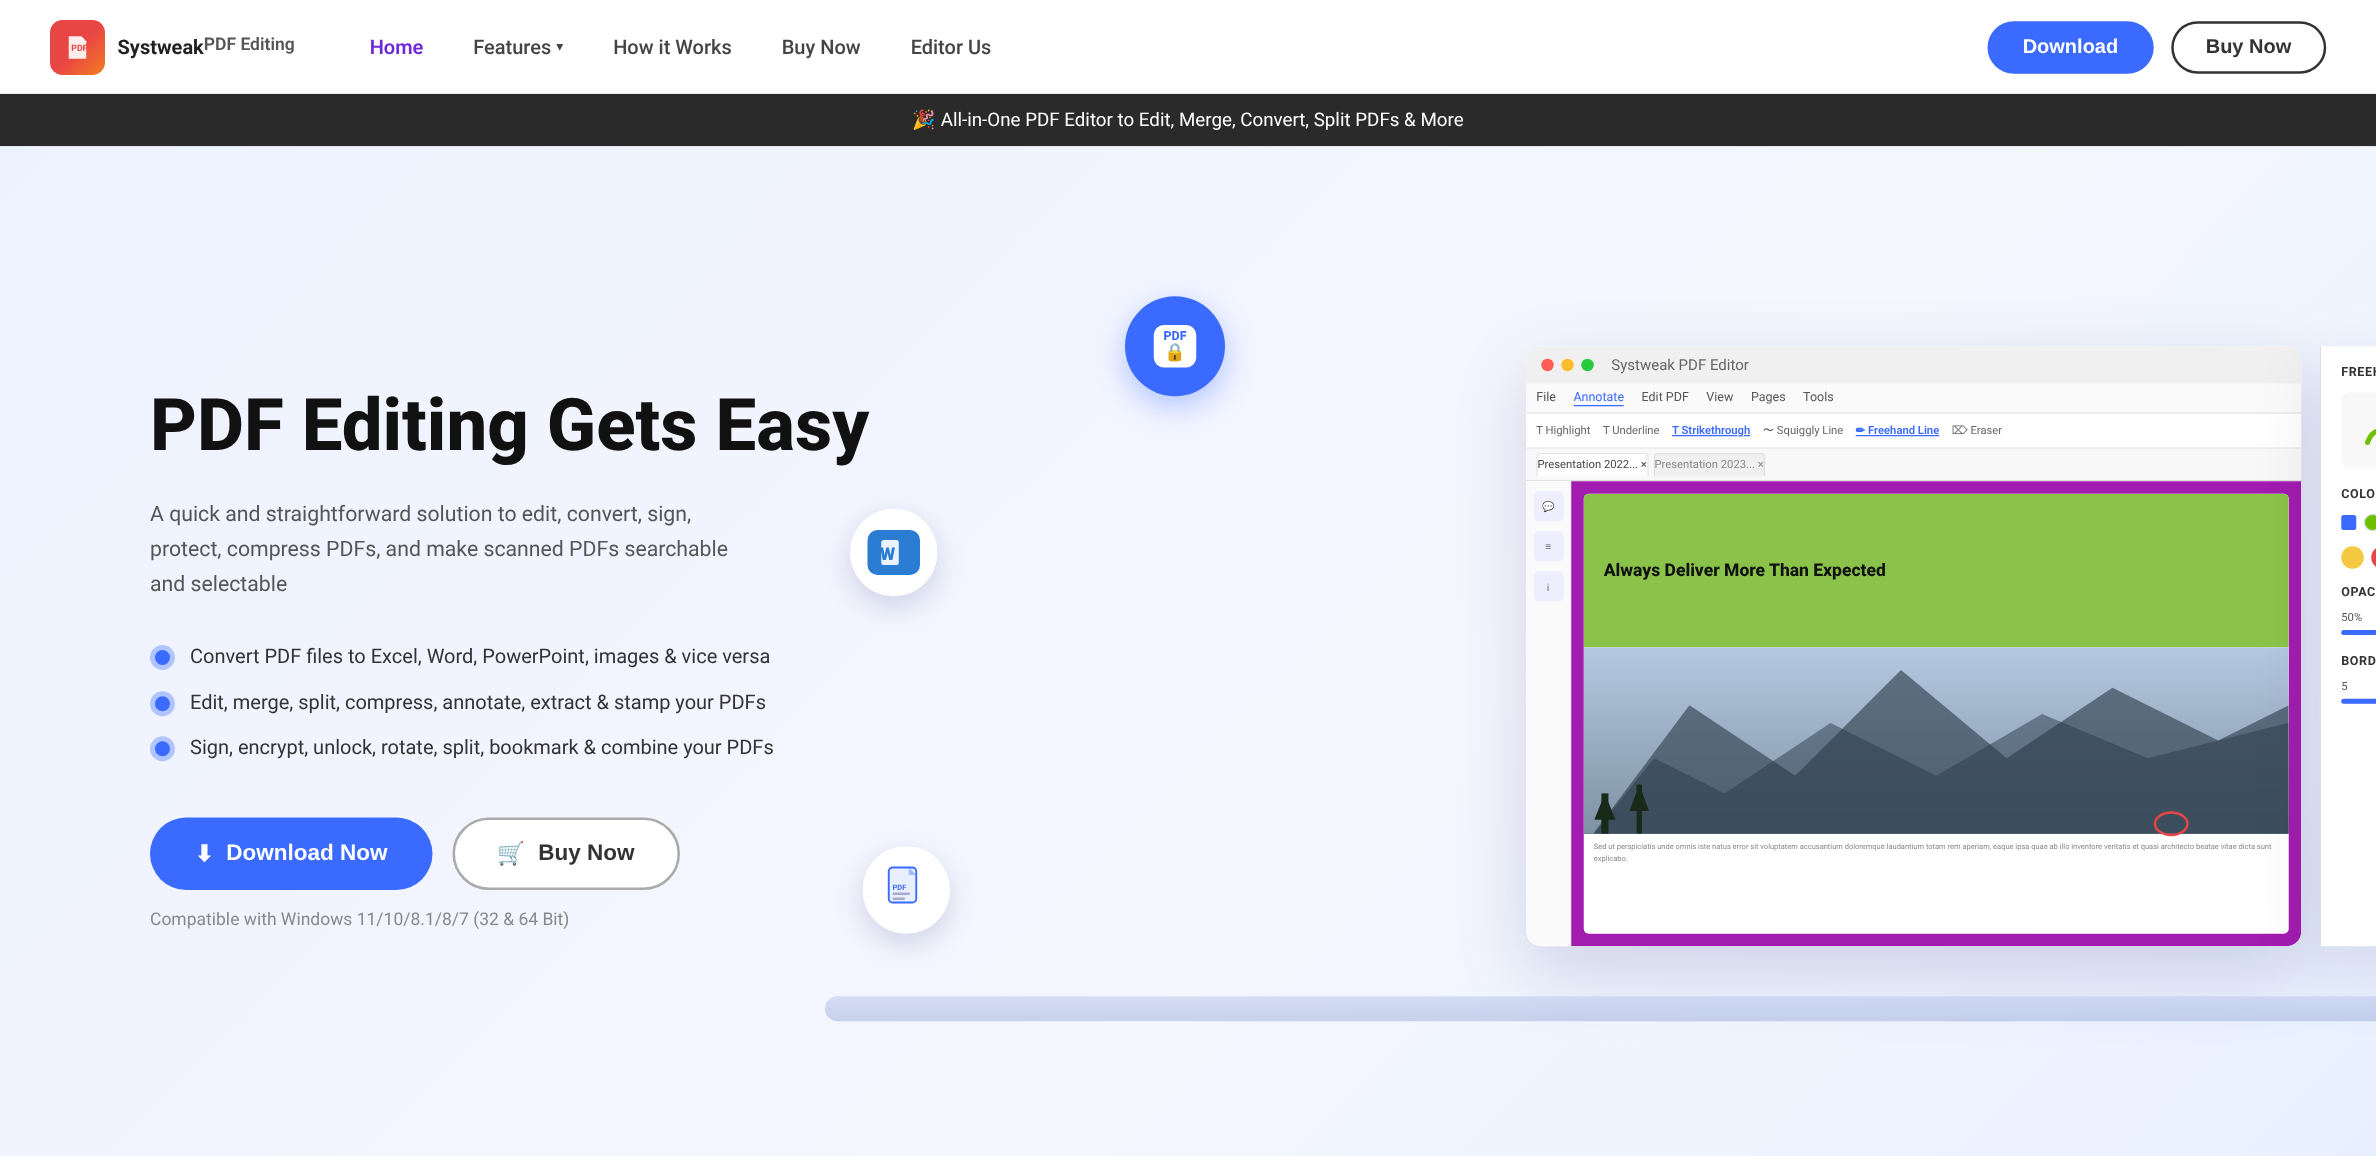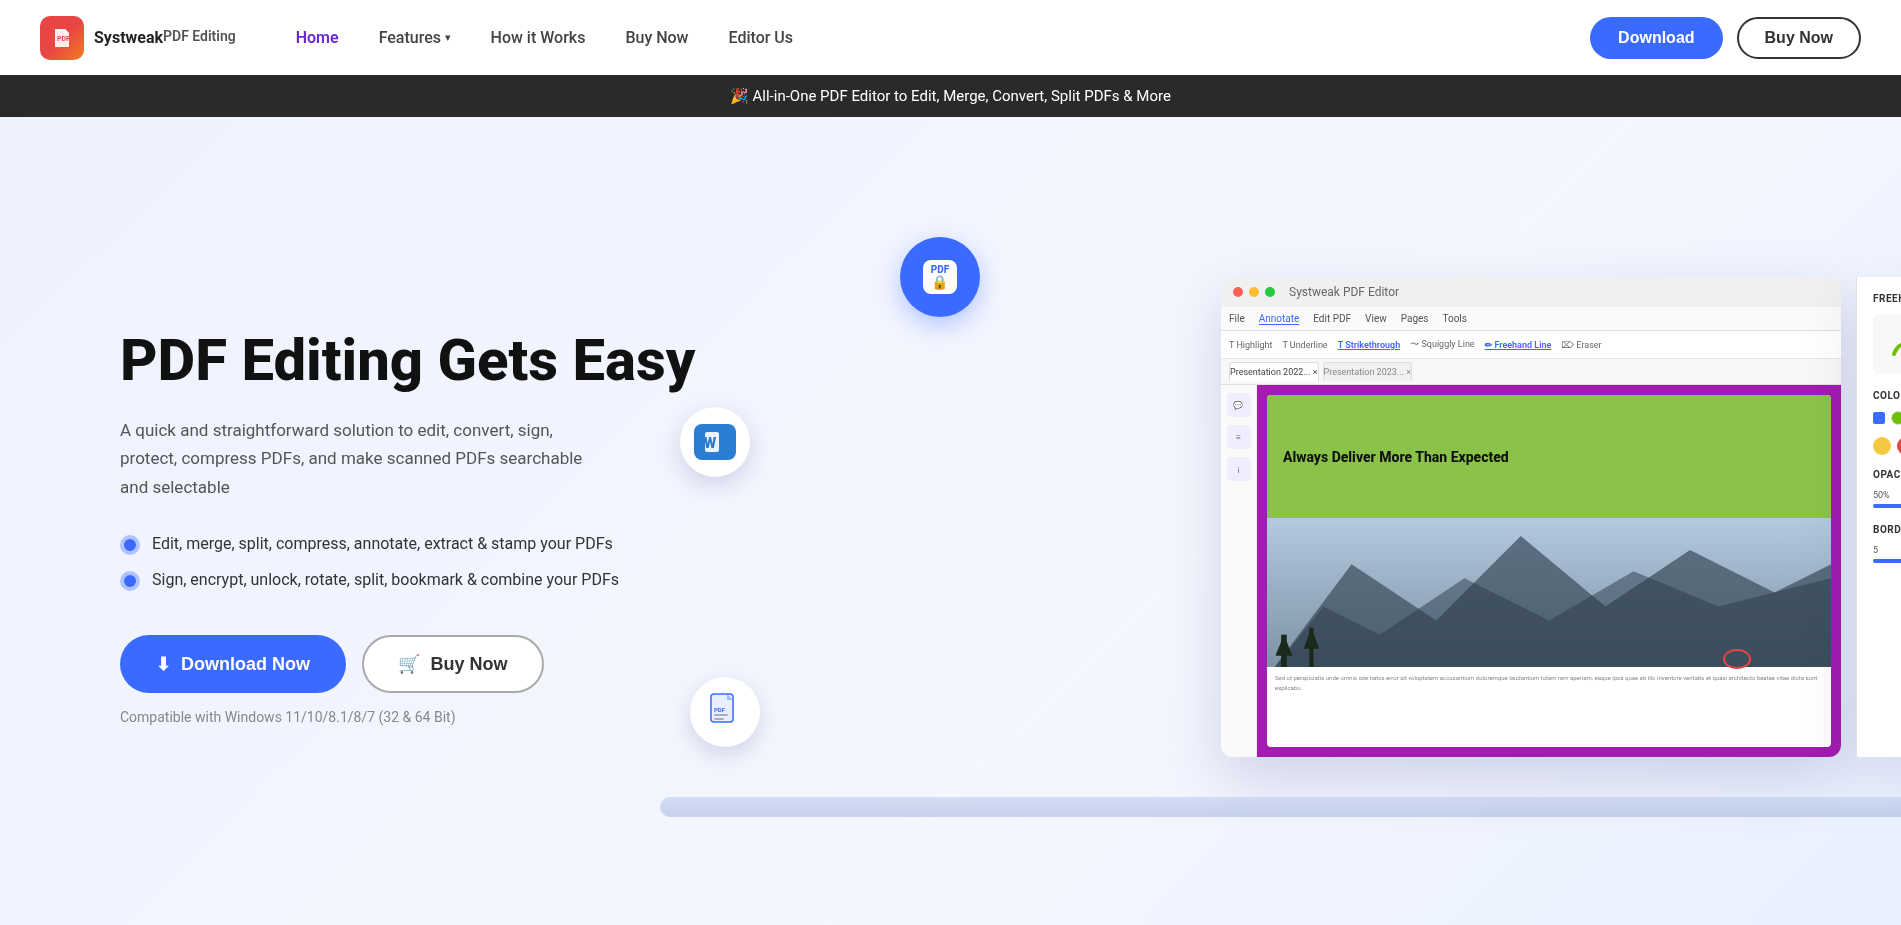--- a/index.html
+++ b/index.html
@@ -487,20 +487,24 @@
 <div class="announcement">
   <span>🎉</span>
   <span>All-in-One PDF Editor to Edit, Merge, Convert, Split PDFs &amp; More</span>
 </div>
 
 <section class="hero">
   <div class="hero-content">
     <h1 class="hero-title">PDF Editing Gets Easy</h1>
     <p class="hero-desc">A quick and straightforward solution to edit, convert, sign, protect, compress PDFs, and make scanned PDFs searchable and selectable</p>
     <ul class="hero-features">
+      <li>
+        <span class="bullet-dot"></span>
+        <span>Convert PDF files to Excel, Word, PowerPoint, images &amp; vice versa</span>
+      </li>
       <li>
         <span class="bullet-dot"></span>
         <span>Edit, merge, split, compress, annotate, extract &amp; stamp your PDFs</span>
       </li>
       <li>
         <span class="bullet-dot"></span>
         <span>Sign, encrypt, unlock, rotate, split, bookmark &amp; combine your PDFs</span>
       </li>
     </ul>
     <div class="hero-actions">

